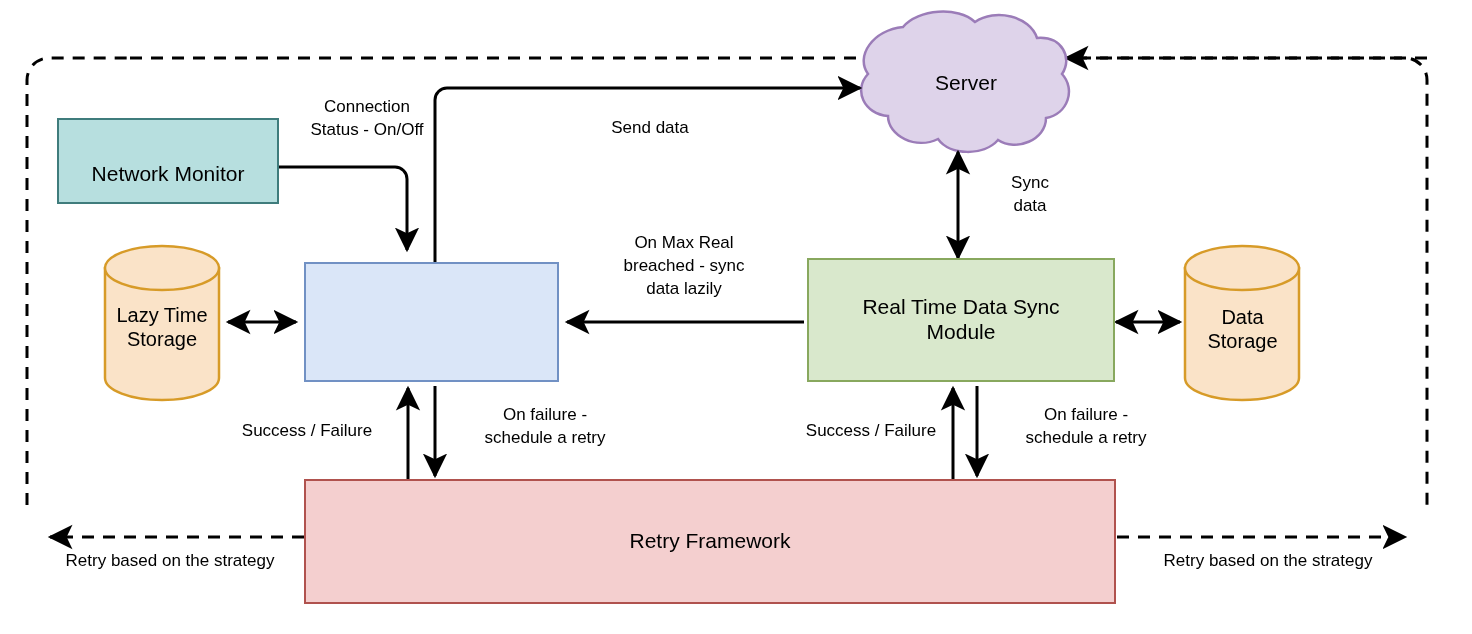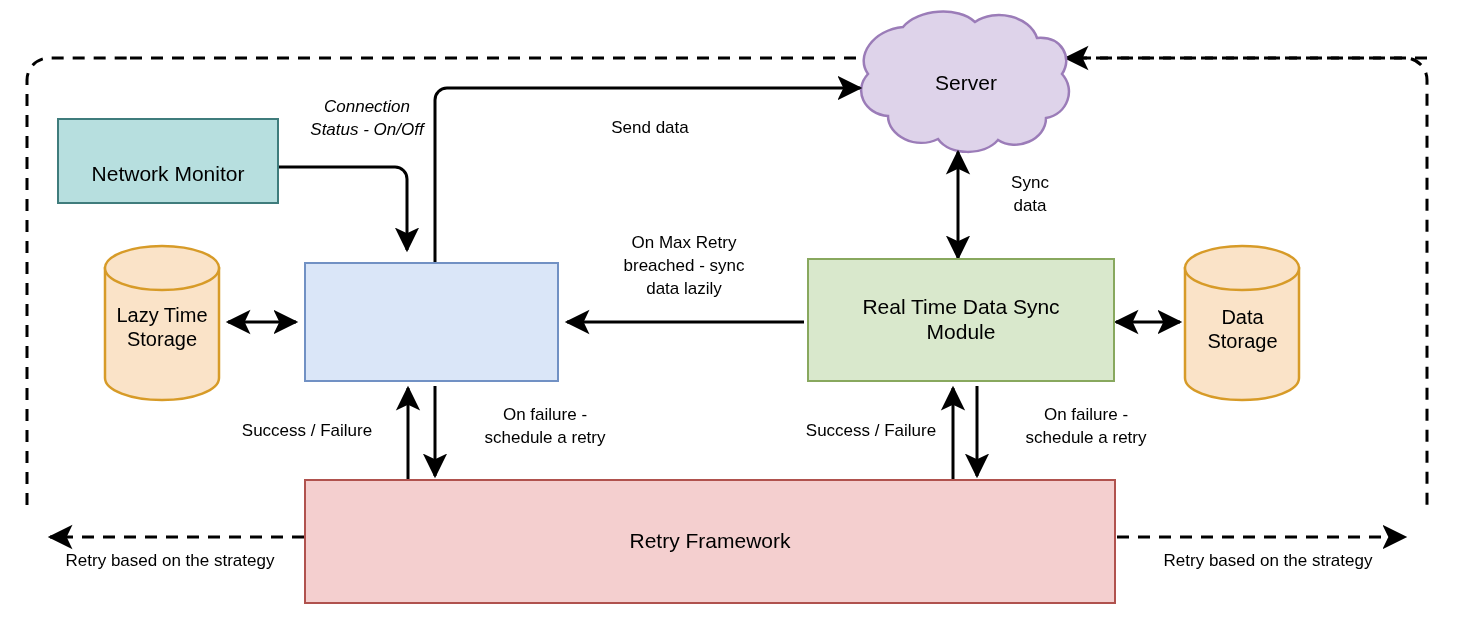--- a/index.html
+++ b/index.html
@@ -135,29 +135,29 @@
   <div class="node-label" style="left:876px; top:58px; width:180px; height:50px; font-size:21px;">Server</div>
 
   <div class="node-label" style="left:304px; top:479px; width:812px; height:125px; font-size:21px;">Retry Framework</div>
 
   <div class="node-label" style="left:97px; top:298px; width:130px; height:60px; font-size:20px; white-space:pre-line;">Lazy Time
 Storage</div>
 
   <div class="node-label" style="left:1180px; top:300px; width:125px; height:60px; font-size:20px; white-space:pre-line;">Data
 Storage</div>
 
-  <div class="edge-label" style="left:272px; top:96px; width:190px;font-style:italic;">Connection
+  <div class="edge-label" style="left:272px; top:96px; width:190px;">Connection
 Status - On/Off</div>
 
   <div class="edge-label" style="left:560px; top:108px; width:180px;margin-top:9px;">Send data</div>
 
   <div class="edge-label" style="left:975px; top:172px; width:110px; text-align:center;">Sync
 data</div>
 
-  <div class="edge-label" style="left:578px; top:232px; width:212px;">On Max Retry
+  <div class="edge-label" style="left:578px; top:232px; width:212px;">On Max Real
 breached - sync
 data lazily</div>
 
   <div class="edge-label" style="left:222px; top:420px; width:170px;">Success / Failure</div>
 
   <div class="edge-label" style="left:455px; top:404px; width:180px;">On failure -
 schedule a retry</div>
 
   <div class="edge-label" style="left:786px; top:420px; width:170px;">Success / Failure</div>
 

